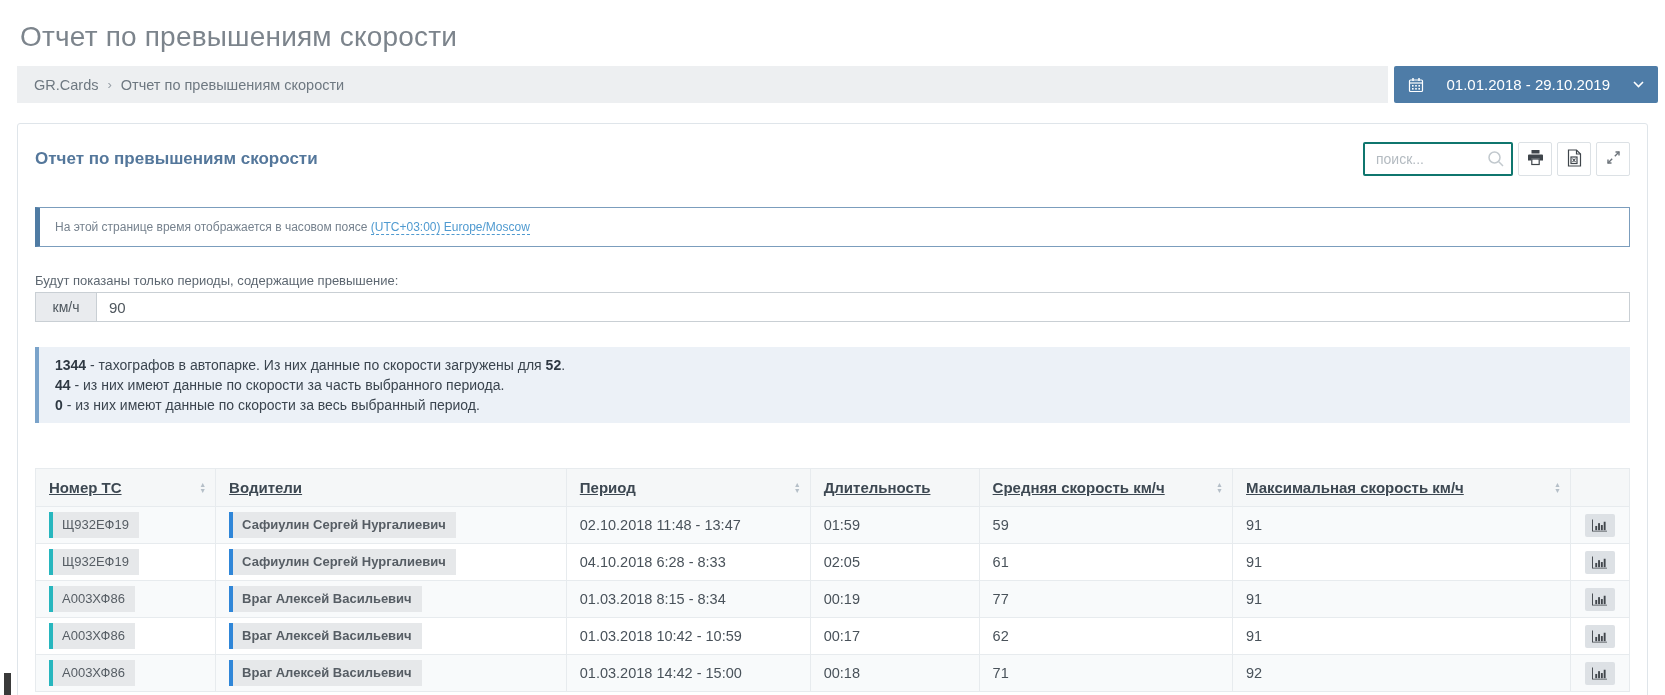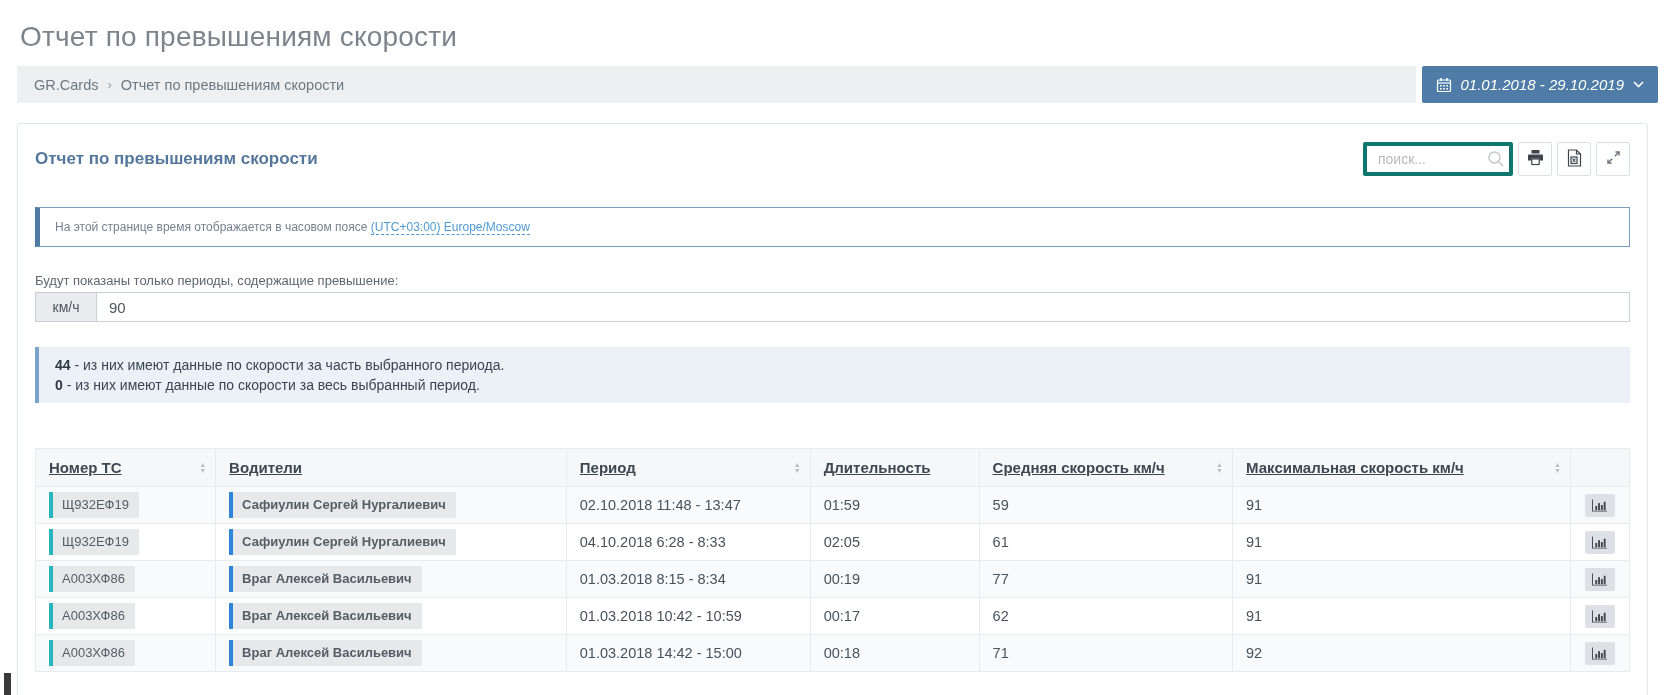--- a/index.html
+++ b/index.html
@@ -9,33 +9,33 @@
 
   h1.page-title { margin:21px 0 13px 20px; font-size:28px; font-weight:300;
     color:#7c848c; letter-spacing:0.2px; }
 
   .topbar { display:flex; align-items:stretch; padding:0 7px 0 17px; height:37px; }
   .breadcrumb { flex:1; background:#edeff1; display:flex; align-items:center;
     padding:0 17px; font-size:14.5px; color:#6e7881; margin-right:6px; }
   .breadcrumb .sep { margin:0 9px; color:#98a0a7; font-size:13px; }
   .breadcrumb .root { cursor:pointer; }
 
-  .date-btn { display:flex; align-items:center; gap:9px; border:none;
+  .date-btn { display:flex; align-items:center; gap:23px; border:none;
     background:var(--accent); color:#fff; font-size:15px; padding:0 14px;
-    border-radius:2px; cursor:pointer; font-family:inherit;font-style:italic; }
+    border-radius:2px; cursor:pointer; font-family:inherit; }
   .date-btn svg { display:block; }
 
   .panel { margin:20px 17px 0; border:1px solid #dfe5ea; border-radius:3px;
     padding:18px 17px 40px; background:#fff; min-height:600px; }
 
   .panel-head { display:flex; align-items:center; margin-bottom:31px; }
   .panel-title { font-size:17px; font-weight:bold; color:var(--panel-title); }
   .controls { margin-left:auto; display:flex; align-items:center; gap:5px; }
   .search-wrap { position:relative; }
-  .search-wrap input { width:150px; height:34px; border:4px solid #0f766e;
+  .search-wrap input { width:150px; height:34px; border:2px solid #0f766e;
     border-radius:2px; padding:0 30px 0 11px; font-size:14px; color:#555;
     font-family:inherit; outline:none; }
   .search-wrap input::placeholder { color:#b3bac0; }
   .search-wrap .mag { position:absolute; right:8px; top:8px; }
   .tool-btn { width:34px; height:34px; border:1px solid #dce1e5; background:#fff;
     border-radius:2px; display:flex; align-items:center; justify-content:center;
     cursor:pointer; }
 
   .notice { border:1px solid #7b9dbd; border-left:5px solid var(--notice-accent);
     padding:12px 15px; font-size:12px; color:#76828e; margin-bottom:26px; }
@@ -167,20 +167,21 @@
 
     <div class="threshold">
       <div class="threshold-label">Будут показаны только периоды, содержащие превышение:</div>
       <div class="input-group">
         <span class="addon">км/ч</span>
         <input type="text" value="90" style="">
       </div>
     </div>
 
     <div class="summary" id="summary-box">
+        <div class="summary-line"><b>1344</b> - тахографов в автопарке. Из них данные по скорости загружены для <b>52</b>.</div>
         <div class="summary-line"><b>44</b> - из них имеют данные по скорости за часть выбранного периода.</div>
         <div class="summary-line"><b>0</b> - из них имеют данные по скорости за весь выбранный период.</div>
       </div>
 
     <table class="report">
       <thead>
           <tr id="table-head-row">
             <th style="width: 11.3%;"><span>Номер ТС</span><span class="sort">
                 <span>▲</span>
                 <span>▼</span>

